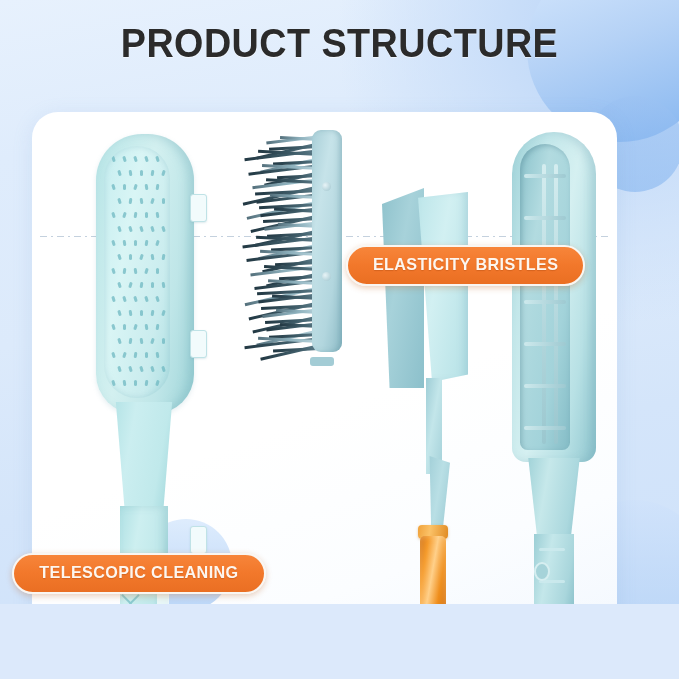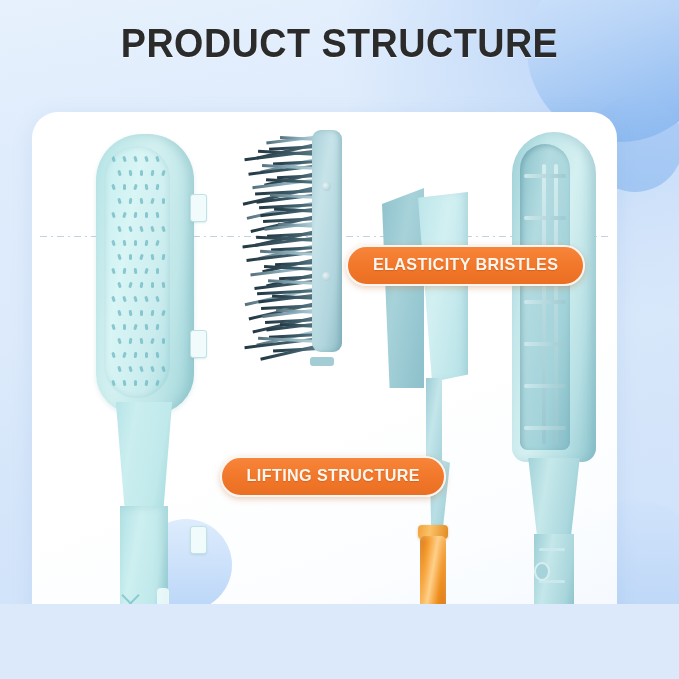--- a/index.html
+++ b/index.html
@@ -439,21 +439,21 @@
           <div class="gr" style="top:14px"></div>
           <div class="gr" style="top:46px"></div>
           <div class="gr" style="top:78px"></div>
         </div>
         <div class="hole"></div>
       </div>
 
       <div class="pill pill-bristles">
         <span>ELASTICITY BRISTLES</span>
       </div>
-      <div class="pill pill-lifting">
-        <span>LIFTING STRUCTURE</span>
-      </div>
 
     </div>
   </div>
 
+  <div class="pill pill-telescopic">
+    <span>TELESCOPIC CLEANING</span>
+  </div>
 
 </div>
 
 </body></html>

